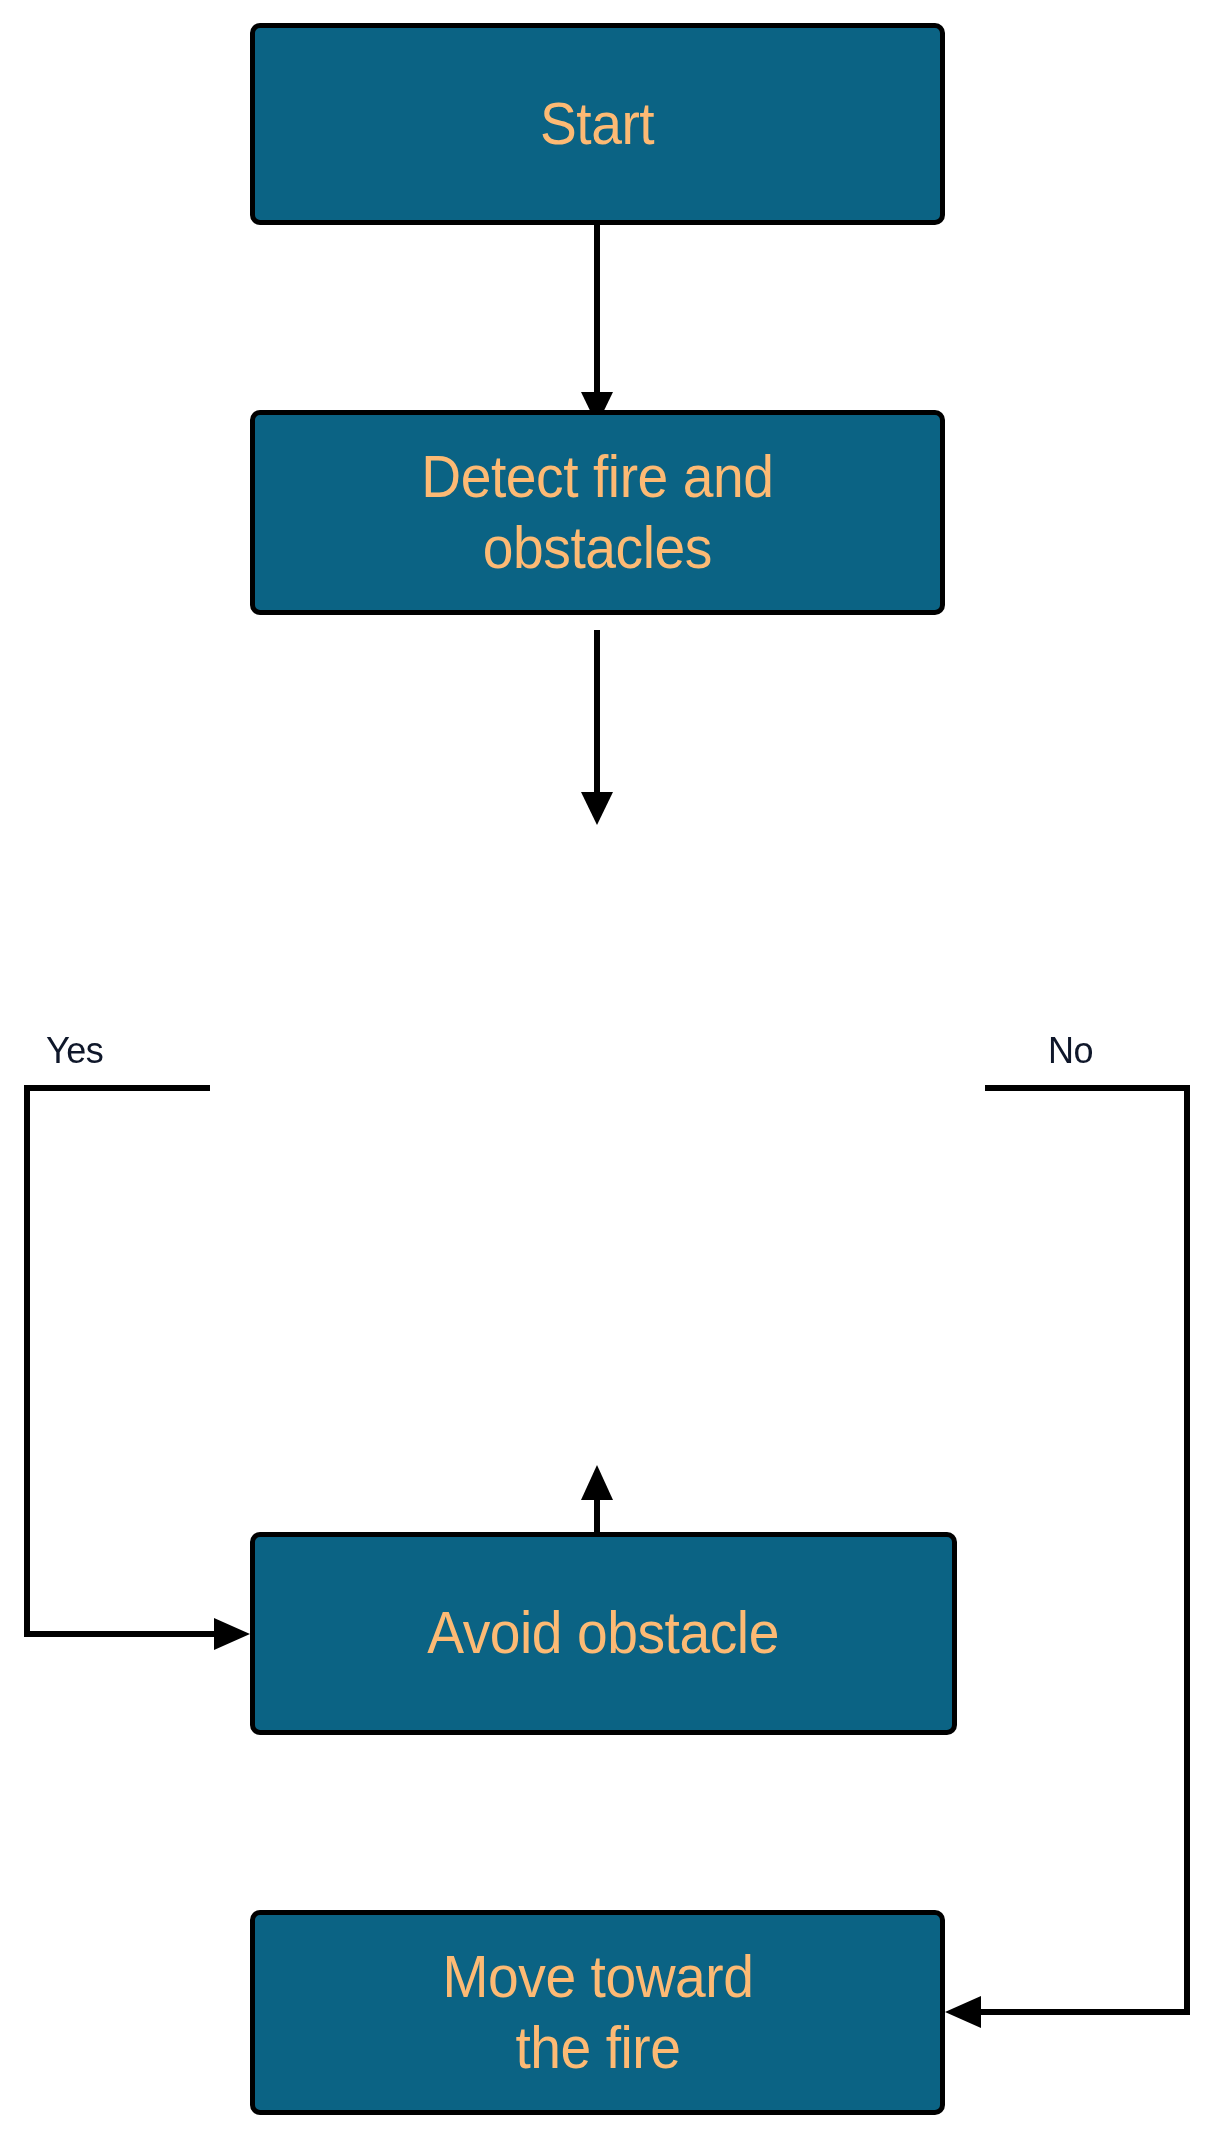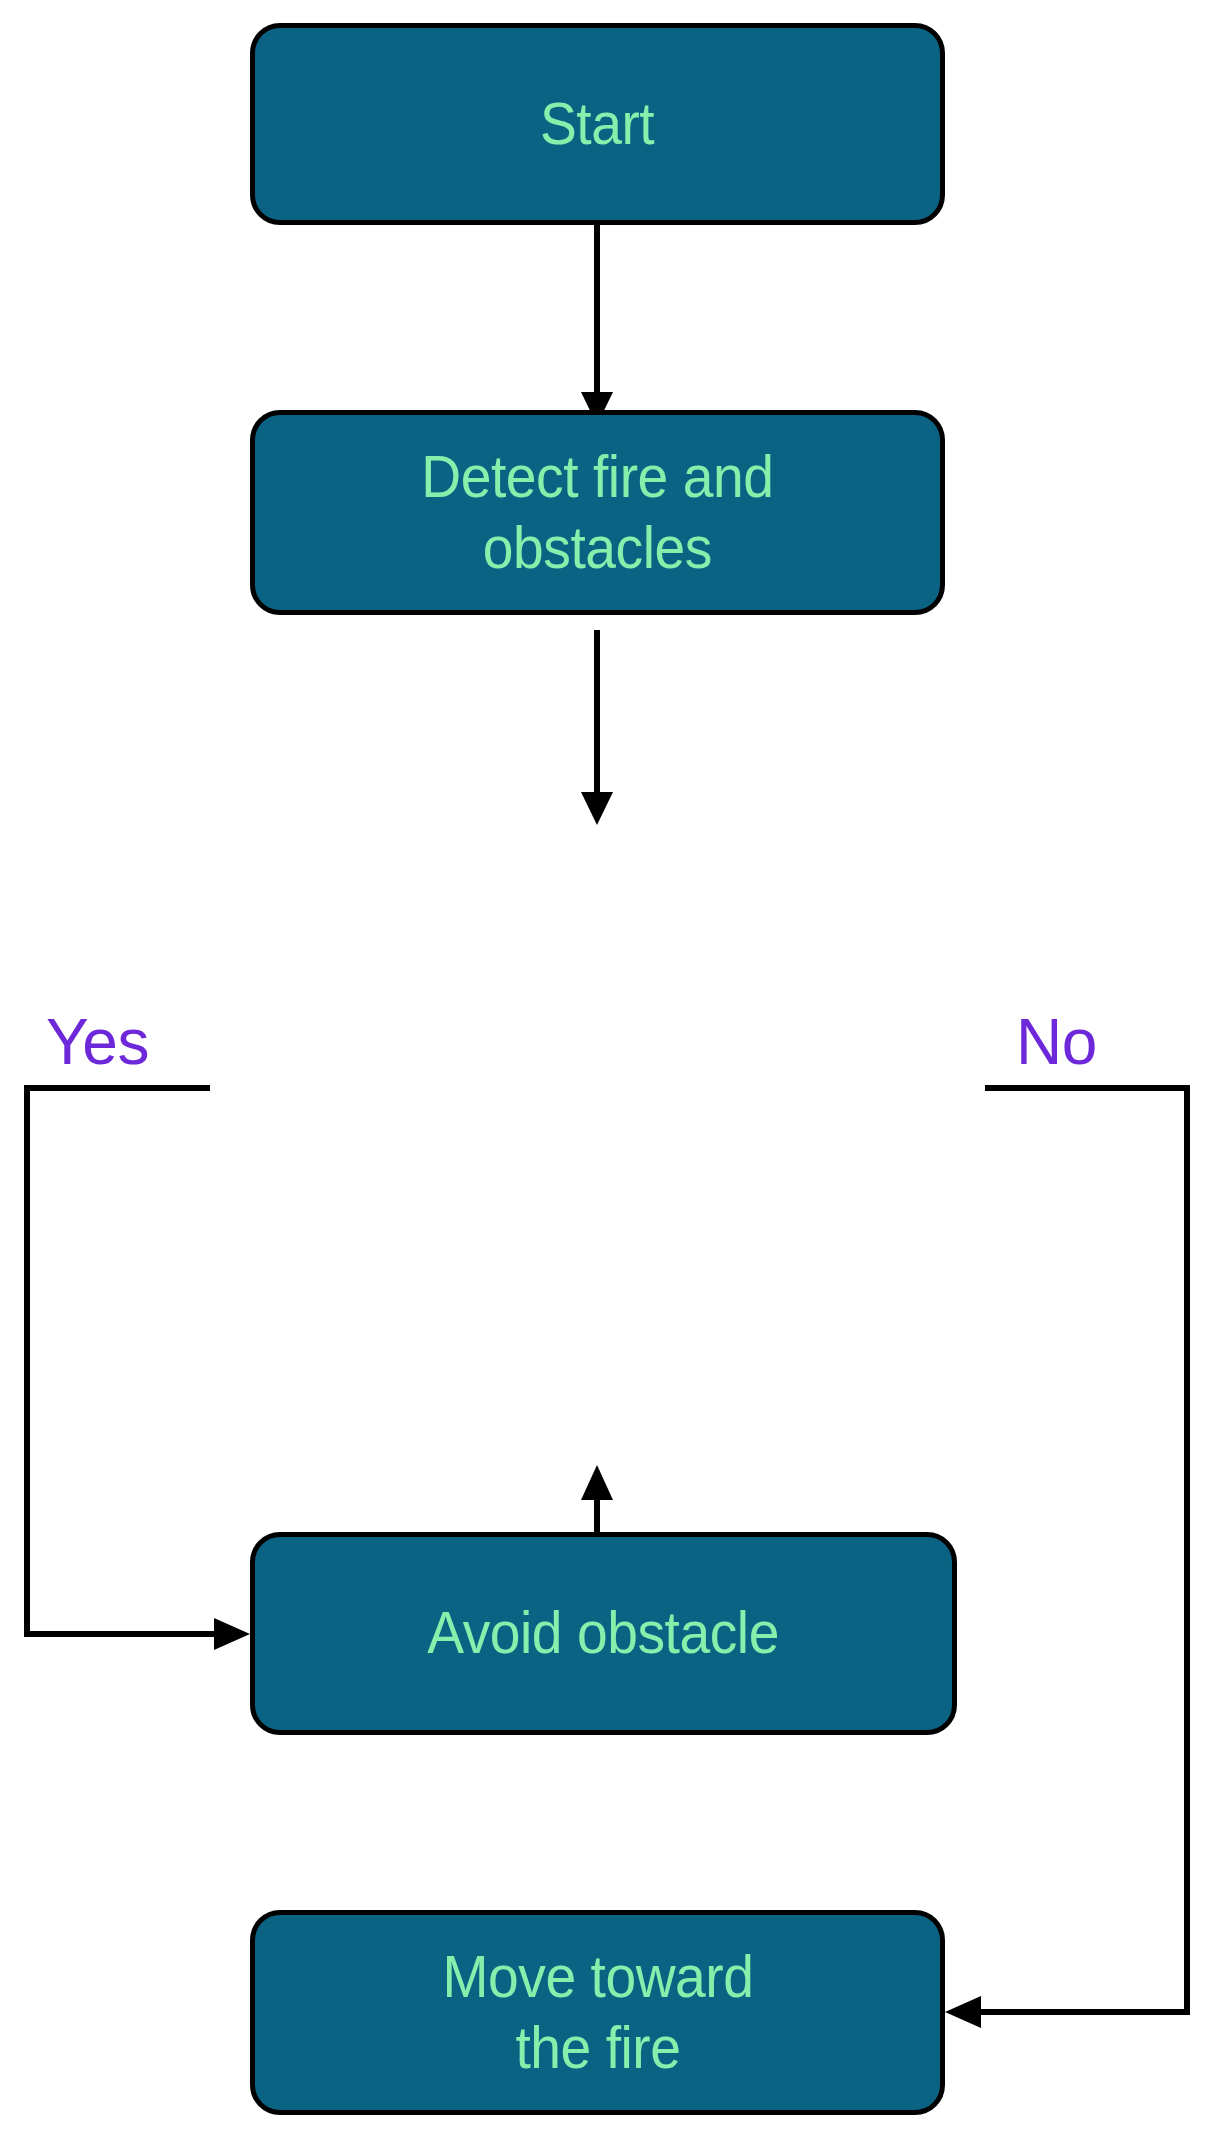--- a/index.html
+++ b/index.html
@@ -28,22 +28,22 @@
   .node {
     position: absolute;
     box-sizing: border-box;
     display: flex;
     align-items: center;
     justify-content: center;
     text-align: center;
   }
   .process-node {
     border: 5px solid #000000;
-    border-radius: 30px;
-    color: #86efac;
+    border-radius: 10px;
+    color: #fdba74;
   }
   .process-node .node-label {
     font-size: 60px;
     line-height: 1.18;
     font-weight: 400;
     letter-spacing: -0.5px;
     white-space: pre-line;
     padding: 0 14px;
     transform: scaleX(0.92);
   }
@@ -62,25 +62,26 @@
     color: #ffffff;
     font-size: 60px;
     line-height: 1.18;
     white-space: pre-line;
     text-align: center;
     letter-spacing: -0.5px;
     transform: scaleX(0.92);
   }
   .edge-label {
     position: absolute;
-    color: #6d28d9;
-    font-size: 64px;
+    color: #0f172a;
+    font-size: 36px;
     line-height: 1;
     letter-spacing: -0.5px;
     white-space: nowrap;
+    margin-top: 23px;
   }
 </style>
 </head>
 <body>
 
 <div id="flowchart-canvas">
 
   <svg class="edges" viewBox="0 0 1214 2139" xmlns="http://www.w3.org/2000/svg">
     <defs>
       <marker id="arrow-down" markerWidth="16" markerHeight="16" refX="4" refY="8" orient="auto" markerUnits="userSpaceOnUse">
@@ -119,21 +120,21 @@
   </div>
 
   <div class="node process-node" style="left:250px; top:410px; width:695px; height:205px; background:#0b6384;">
     <span class="node-label">Detect fire and
 obstacles</span>
   </div>
 
 
   <span class="edge-label" style="left:46px; top:1010px;">Yes</span>
 
-  <span class="edge-label" style="left:1016px; top:1010px;">No</span>
+  <span class="edge-label" style="left:1048px; top:1010px;">No</span>
 
   <div class="node process-node" style="left:250px; top:1532px; width:707px; height:203px; background:#0b6384;">
     <span class="node-label">Avoid obstacle</span>
   </div>
 
   <div class="node process-node" style="left:250px; top:1910px; width:695px; height:205px; background:#0b6384;">
     <span class="node-label">Move toward
 the fire</span>
   </div>
 

